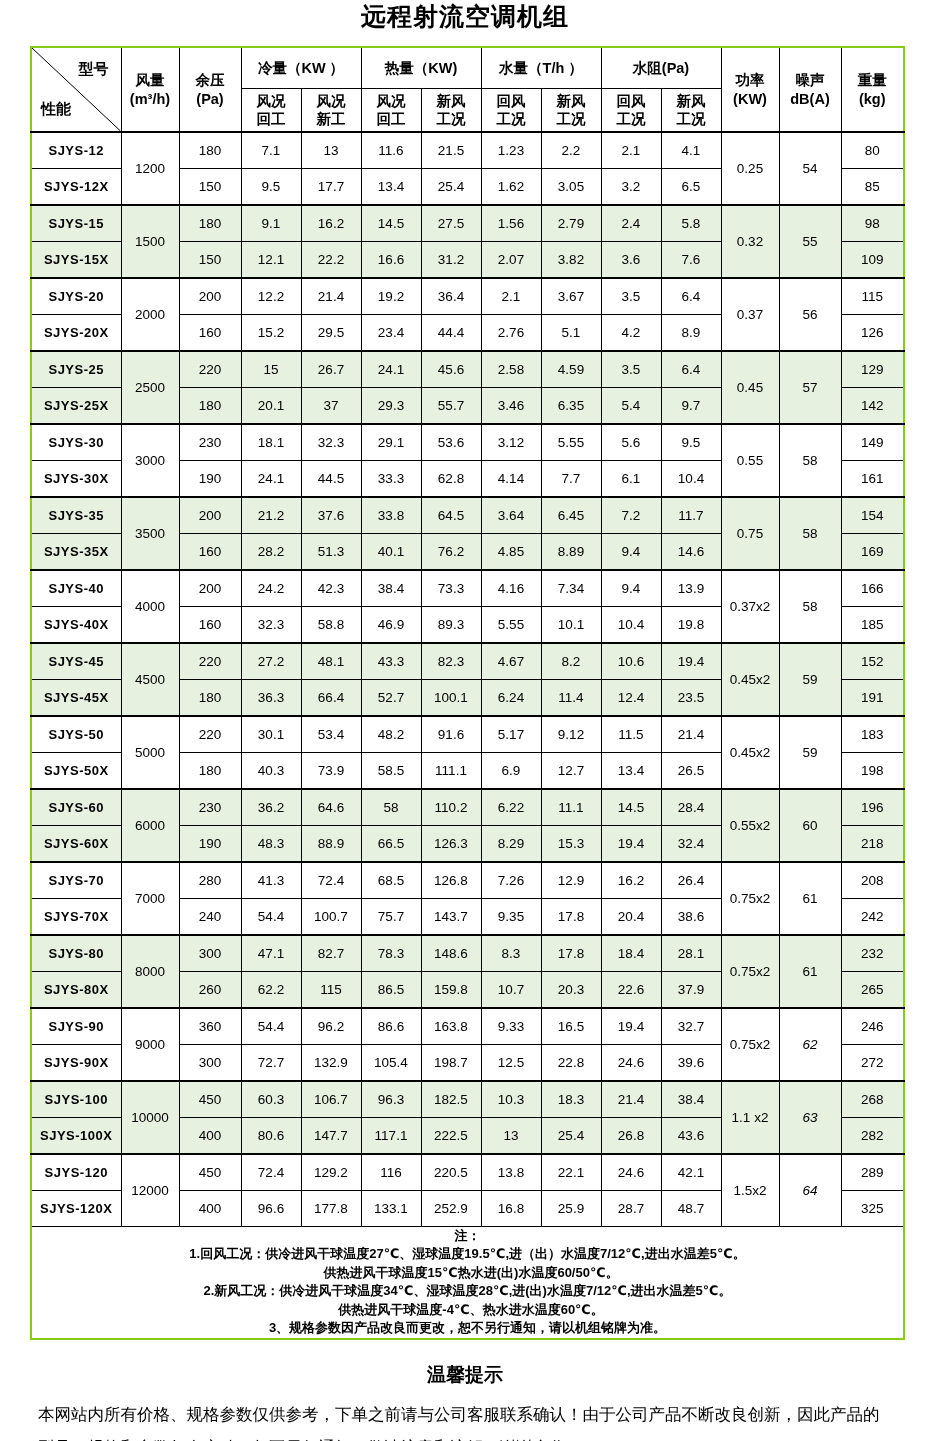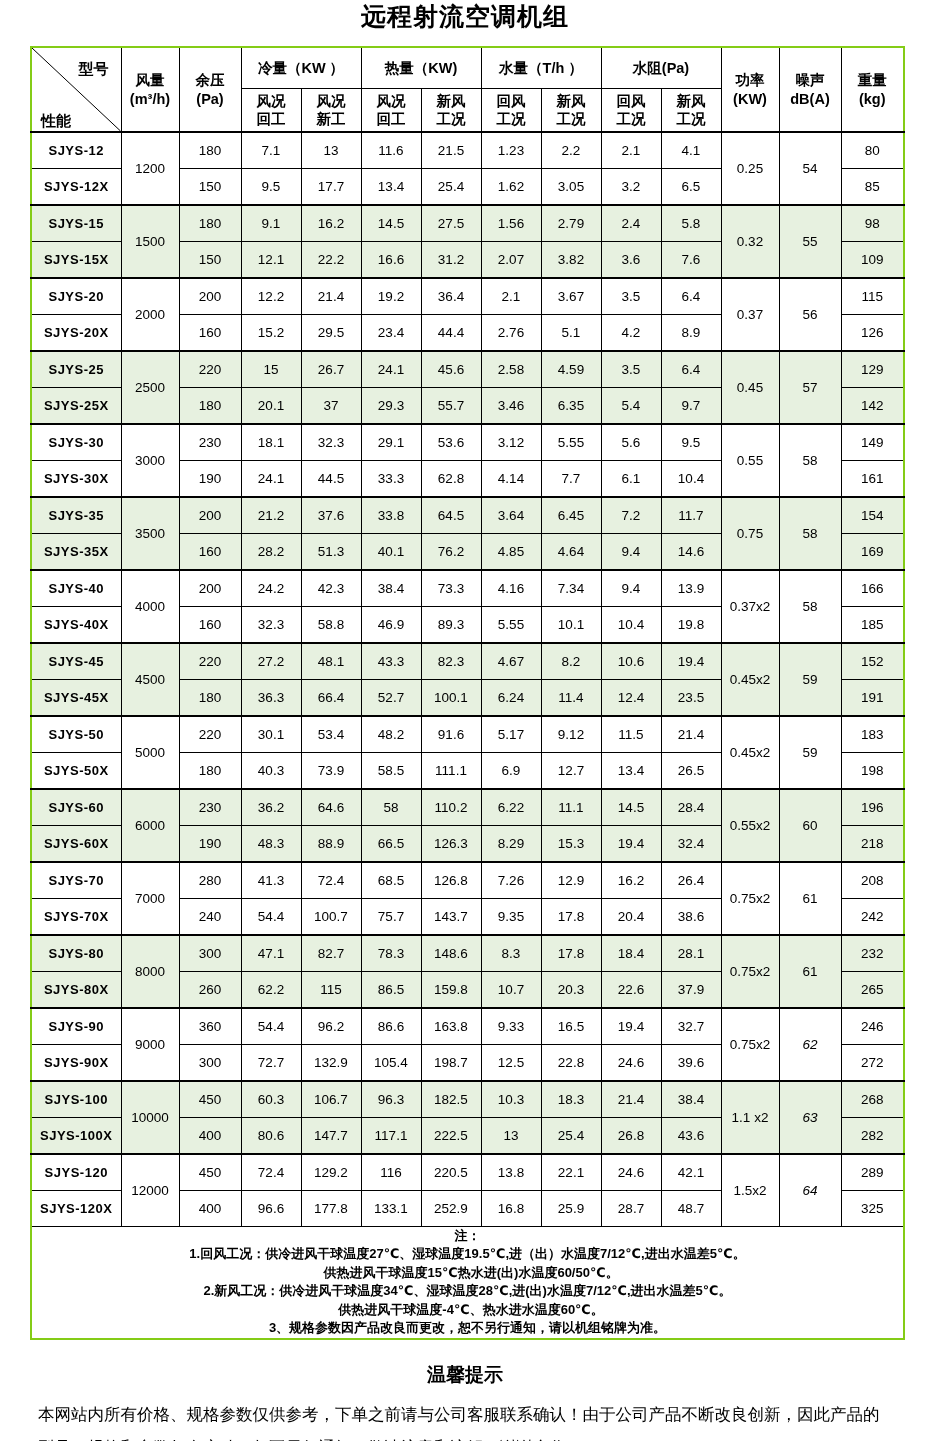--- a/index.html
+++ b/index.html
@@ -30,21 +30,21 @@
   table.spec thead th.span2{border-bottom-width:1px;}
   table.spec td{font-size:13.5px;height:35px;}
   table.spec td.model{font-weight:bold;font-size:13px;letter-spacing:0.5px;}
   table.spec tr.group-start td{border-top:2px solid #000;}
   table.spec tr.shaded td{background:#e7f1e0;}
   table.spec td.italic{font-style:italic;}
   
   th.corner{position:relative;padding:0;}
   th.corner svg{position:absolute;top:0;left:0;width:100%;height:100%;}
   th.corner .tr-label{position:absolute;top:12px;right:12px;font-size:15px;}
-  th.corner .bl-label{position:absolute;bottom:0;left:9px;font-size:15px;}
+  th.corner .bl-label{position:absolute;bottom:12px;left:9px;font-size:15px;}
   
   td.notes-cell{
     text-align:left;vertical-align:top;height:auto;
     padding:8px 10px 10px 10px;border-top:2px solid #000;
   }
   .notes-cell .note-line{
     font-size:13px;line-height:1.42;white-space:pre-wrap;font-weight:bold;
   }
   
   .footer{margin:22px 38px 0 38px;}
@@ -279,21 +279,21 @@
         <td>154</td>
       </tr>
       <tr class="shaded">
         <td class="model">SJYS-35X</td>
         <td>160</td>
         <td>28.2</td>
         <td>51.3</td>
         <td>40.1</td>
         <td>76.2</td>
         <td>4.85</td>
-        <td>4.64</td>
+        <td>8.89</td>
         <td>9.4</td>
         <td>14.6</td>
         <td>169</td>
       </tr>
       <tr class="group-start ">
         <td class="model">SJYS-40</td>
         <td rowspan="2">4000</td>
         <td>200</td>
         <td>24.2</td>
         <td>42.3</td>

